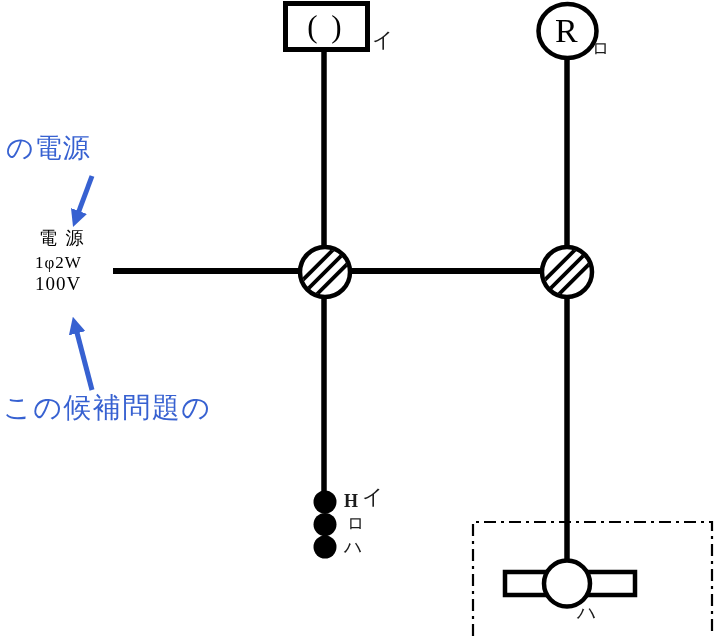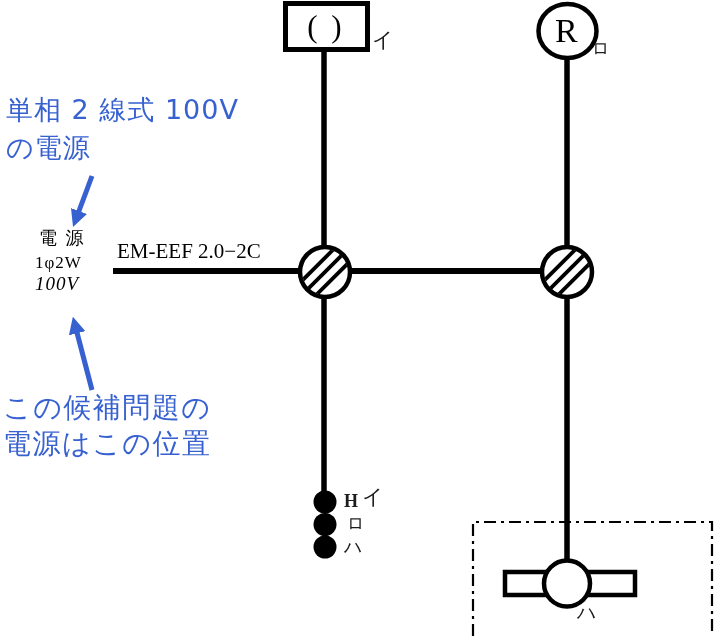--- a/index.html
+++ b/index.html
@@ -74,30 +74,27 @@
       <rect x="505" y="572" width="130" height="23" fill="#fff" stroke="#000" stroke-width="4.5"></rect>
       <circle cx="567" cy="583.5" r="23" fill="#fff" stroke="#000" stroke-width="4.5"></circle>
     </g>
 
     <g stroke="#3761d1" stroke-width="5">
       <line x1="92" y1="176" x2="76" y2="219" marker-end="url(#arrowhead)"></line>
       <line x1="92" y1="390" x2="75" y2="325" marker-end="url(#arrowhead)"></line>
     </g>
   </svg>
 
-  <div class="txt sans blue" style="left:6px;top:96px;font-size:27px;letter-spacing:1px;">単相 2 線式 100V</div>
   <div class="txt sans blue" style="left:3px;top:394px;font-size:28px;letter-spacing:1.5px;">この候補問題の</div>
   <div class="txt sans blue" style="left:6px;top:134px;font-size:27px;letter-spacing:1px;">の電源</div>
-  <div class="txt sans blue" style="left:3px;top:430px;font-size:28px;letter-spacing:1.5px;">電源はこの位置</div>
 
   <div class="txt serif" style="left:39px;top:229px;font-size:18px;letter-spacing:2px;">電 源</div>
   <div class="txt serif" style="left:35px;top:254px;font-size:17px;letter-spacing:1px;">1φ2W</div>
-  <div class="txt serif" style="left:35px;top:274px;font-size:19px;letter-spacing:1px;font-style:italic;">100V</div>
+  <div class="txt serif" style="left:35px;top:274px;font-size:19px;letter-spacing:1px;">100V</div>
 
-  <div class="txt serif" style="left:117px;top:241px;font-size:21px;">EM-EEF 2.0−2C</div>
 
   <div class="txt serif center" style="left:326px;top:11px;font-size:31px;letter-spacing:3px;">( )</div>
   <div class="txt serif darklabel" style="left:372px;top:30px;font-size:21px;">イ</div>
 
   <div class="txt serif" style="left:555px;top:14px;font-size:34px;">R</div>
   <div class="txt serif darklabel" style="left:592px;top:40px;font-size:17px;">ロ</div>
 
   <div class="txt serif darklabel" style="left:344px;top:492px;font-size:18px;font-weight:bold;">H</div>
   <div class="txt serif darklabel" style="left:362px;top:487px;font-size:21px;">イ</div>
   <div class="txt serif darklabel" style="left:347px;top:515px;font-size:17px;">ロ</div>

